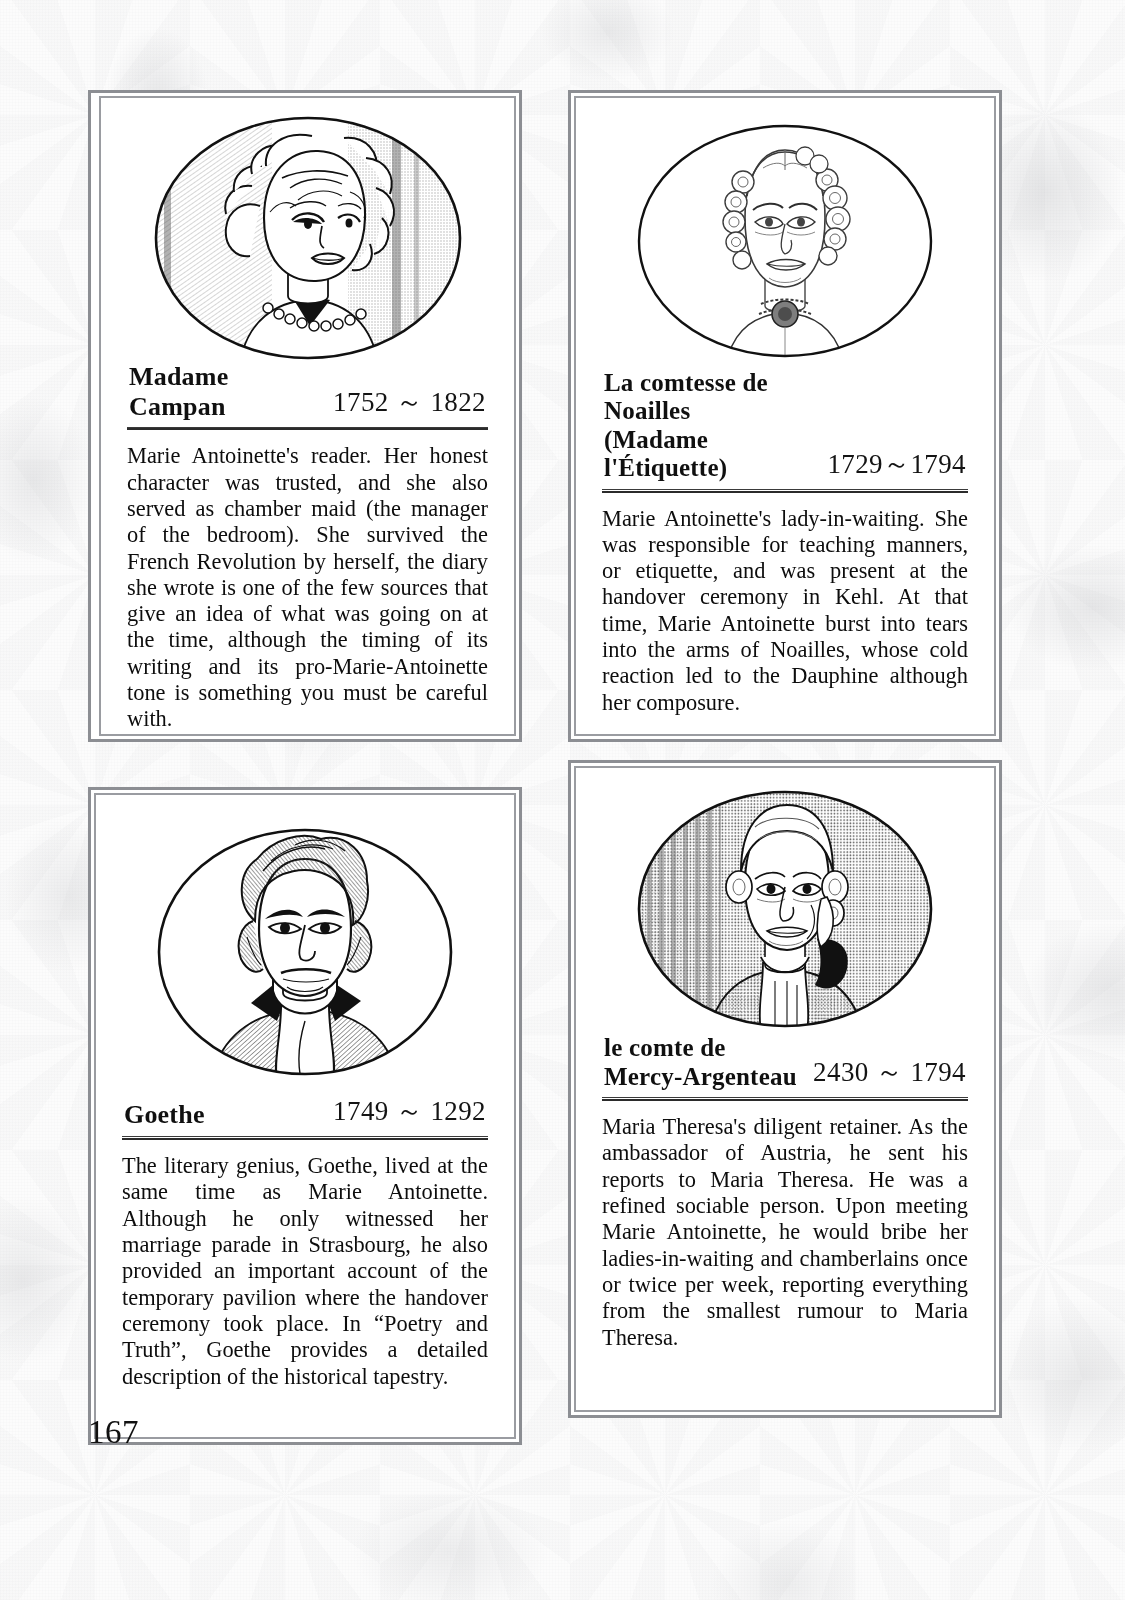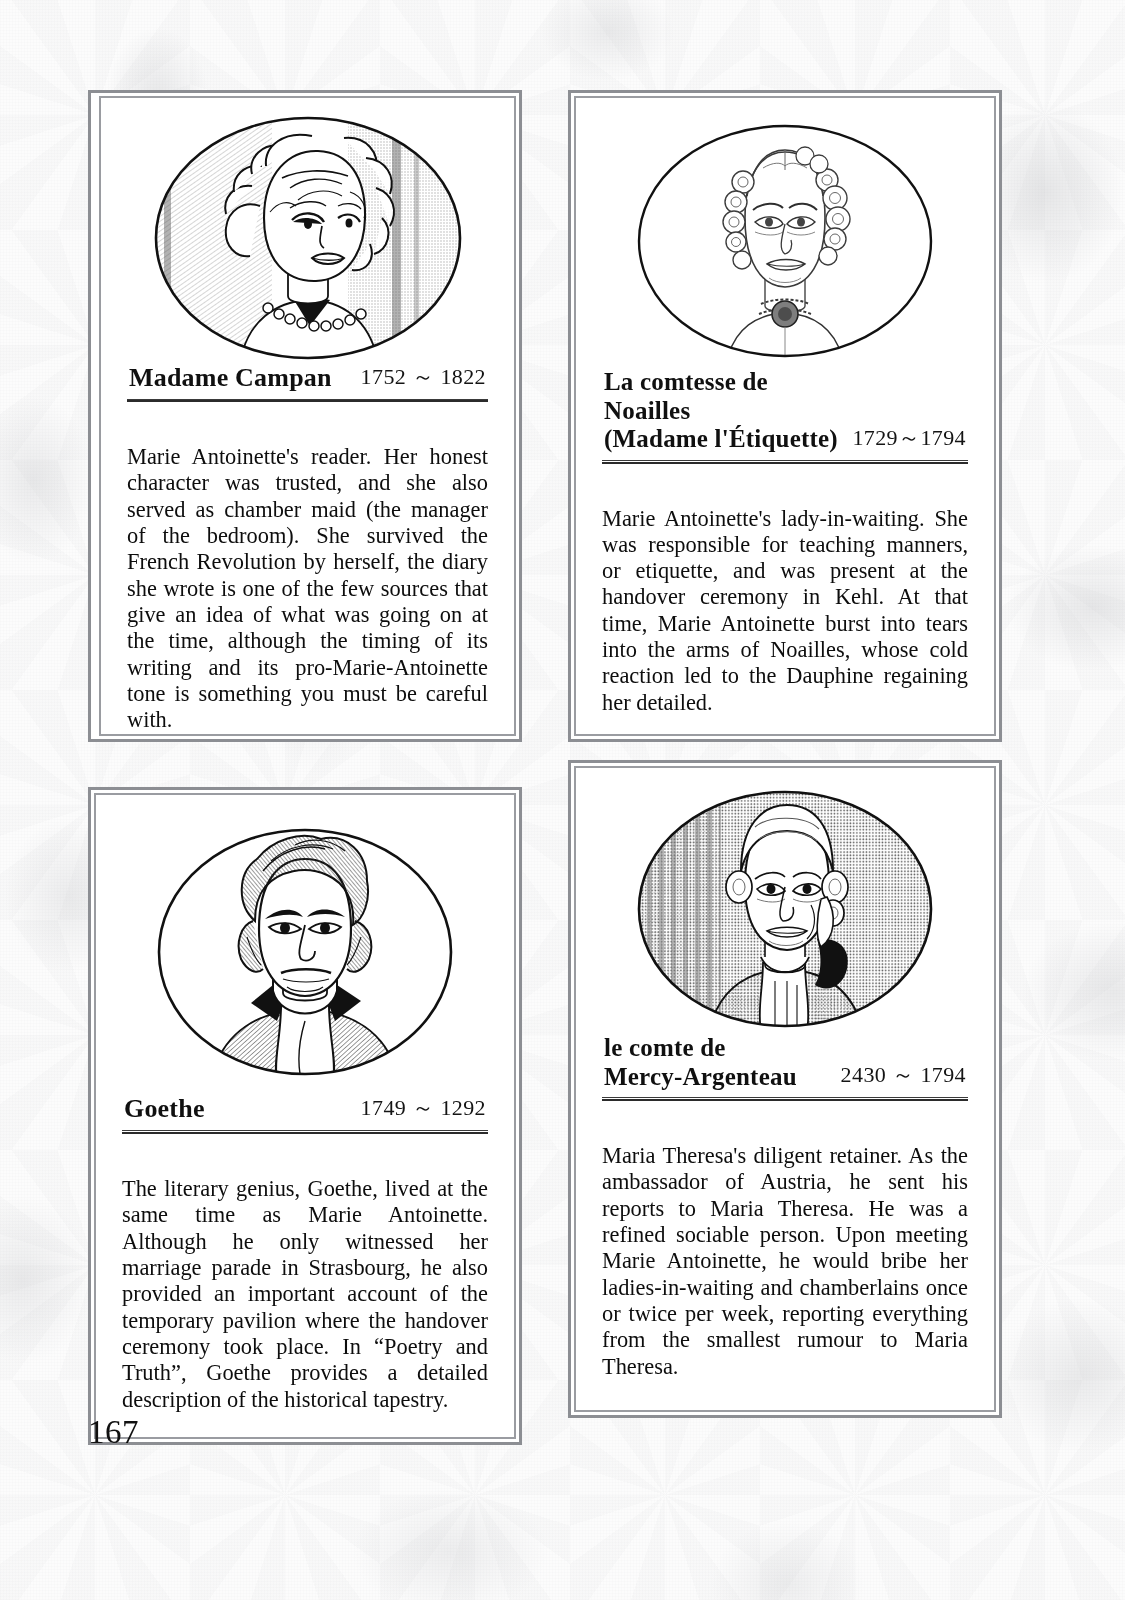--- a/index.html
+++ b/index.html
@@ -96,21 +96,21 @@
   .name {
     font-size: 26px;
     font-weight: bold;
     line-height: 1.14;
     letter-spacing: .2px;
     color: #101010;
     white-space: pre-line;
   }
   .name.two-line { font-size: 25px; }
   .years {
-    font-size: 22px;
+    font-size: 27px;
     color: #141414;
     white-space: nowrap;
     letter-spacing: .4px;
     padding-bottom: 1px;
   }
 
   .rule {
     height: 4px;
     margin: 0 2px 13px 2px;
     border-top: 1px solid #3a3a3a;
@@ -120,21 +120,20 @@
 
   
   .body-text {
     font-size: 22.4px;
     line-height: 1.175;
     text-align: justify;
     text-justify: inter-word;
     color: #0d0d0d;
     hyphens: none;
     padding: 0 2px;
-    margin-top: 29px;
   }
 
   
   #page-number {
     position: absolute;
     left: 88px;
     top: 1414px;
     font-size: 33px;
     color: #101010;
     letter-spacing: .5px;
@@ -314,21 +313,21 @@
           <ellipse cx="150" cy="119" rx="146" ry="115" fill="none" stroke="#111" stroke-width="2.4"></ellipse>
         </svg>
       </div>
 
       <div class="card-head">
         <div class="name two-line">La comtesse de Noailles
 (Madame l'Étiquette)</div>
         <div class="years">1729～1794</div>
       </div>
       <div class="rule"></div>
-      <div class="body-text">Marie Antoinette's lady-in-waiting. She was responsible for teaching manners, or etiquette, and was present at the handover ceremony in Kehl. At that time, Marie Antoinette burst into tears into the arms of Noailles, whose cold reaction led to the Dauphine regaining her detailed.</div>
+      <div class="body-text">Marie Antoinette's lady-in-waiting. She was responsible for teaching manners, or etiquette, and was present at the handover ceremony in Kehl. At that time, Marie Antoinette burst into tears into the arms of Noailles, whose cold reaction led to the Dauphine although her composure.</div>
 
     </div>
   </div>
 
   <div class="card" id="card-goethe">
     <div class="card-inner">
 
       <div class="portrait-wrap" style="height:282px">
         <svg width="300" height="254" viewBox="0 0 300 254">
           <defs>

